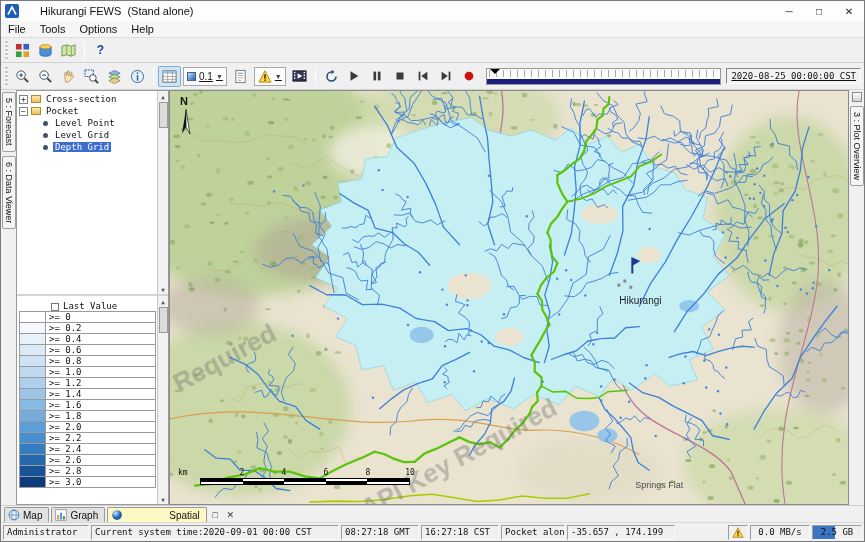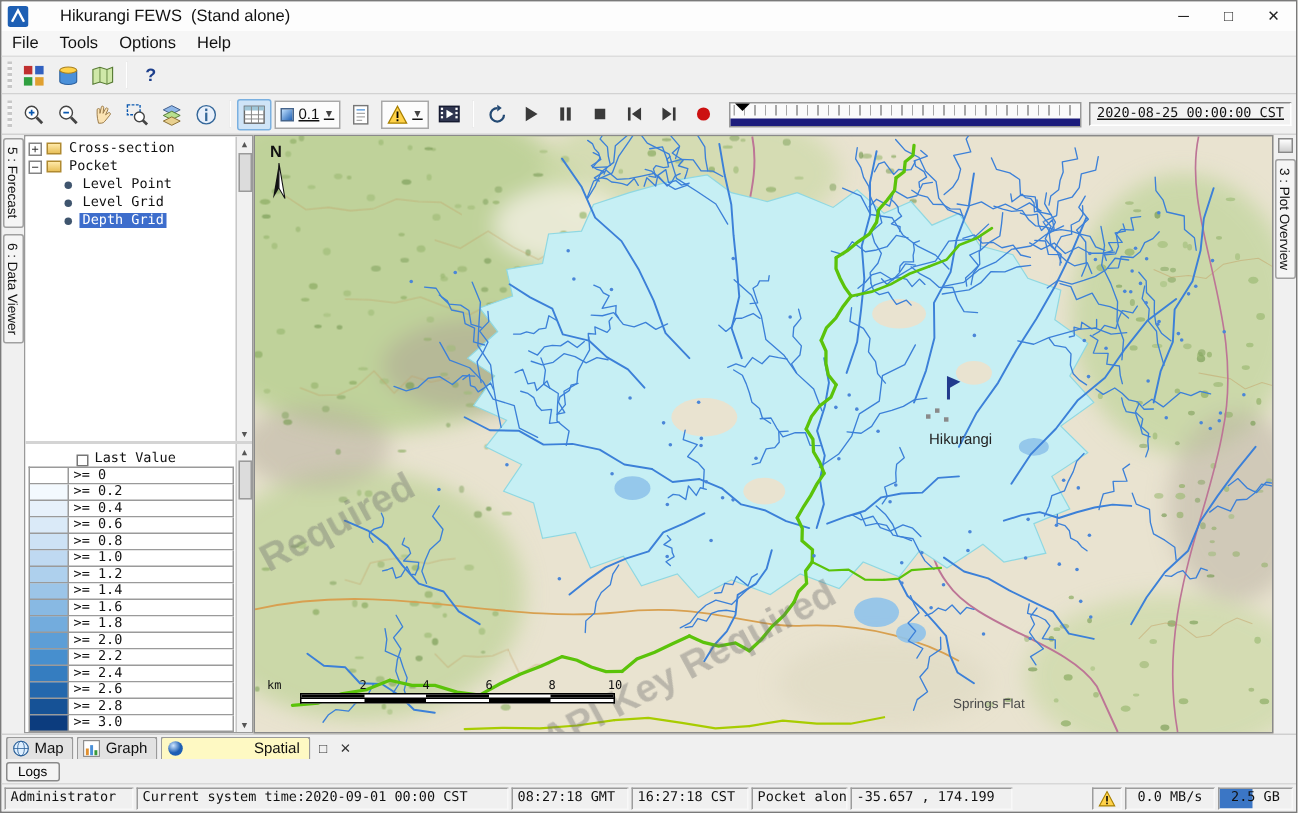--- a/index.html
+++ b/index.html
@@ -1045,23 +1045,20 @@
             </radialGradient>
           </defs>
         <circle cx="8" cy="8" r="6.5" fill="url(#sph)"></circle>
       </svg>
       <span>Spatial</span>
     </div>
     <div class="tabctl">□</div>
     <div class="tabctl">✕</div>
   </div>
 
-  <div class="logsrow">
-    <button class="logsbtn">Logs</button>
-  </div>
 
   <div class="statusbar">
     <div class="scell" style="width:86px">
         <span>Administrator</span>
       </div>
     <div class="scell" style="width:248px">
         <span>Current system time:2020-09-01 00:00 CST</span>
       </div>
     <div class="scell" style="width:78px">
         <span>08:27:18 GMT</span>

